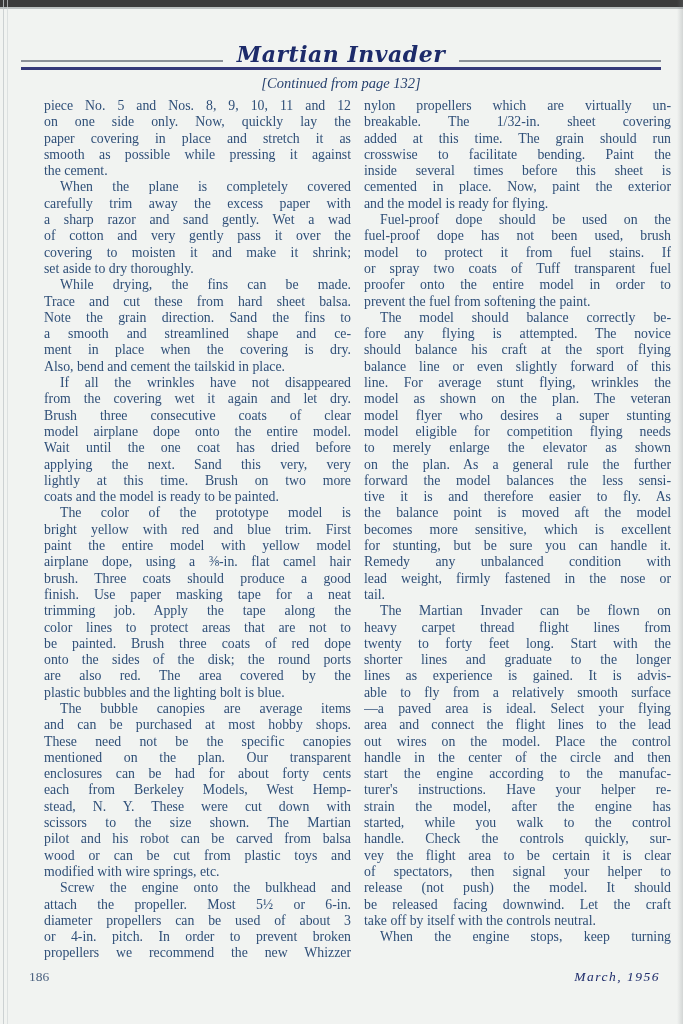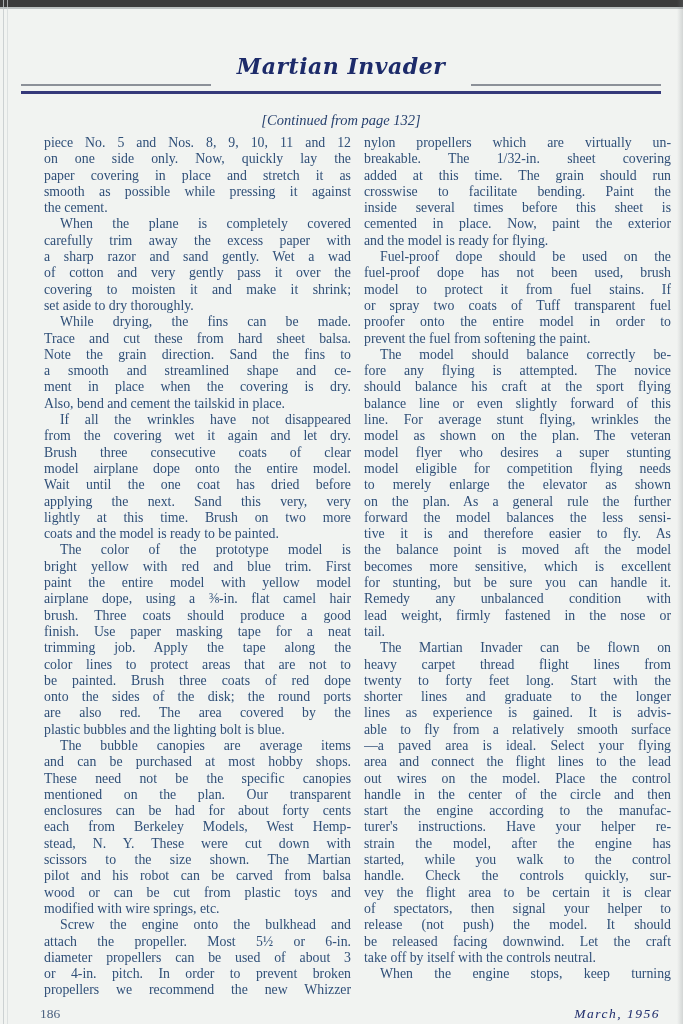--- a/index.html
+++ b/index.html
@@ -24,53 +24,53 @@
   .scan-top{position:absolute;top:0;left:0;width:683px;height:7px;background:var(--scan-band);}
   .scan-top-line{position:absolute;top:7px;left:0;width:683px;height:2px;background:#9aa0a2;opacity:.6;}
   .scan-left-a{position:absolute;top:0;left:3px;width:1px;height:100%;background:#c3c8ca;opacity:.8;}
   .scan-left-b{position:absolute;top:0;left:7px;width:1px;height:100%;background:#d3d7d8;opacity:.7;}
   .scan-right{position:absolute;top:0;right:0;width:6px;height:100%;background:linear-gradient(to right, rgba(0,0,0,0), rgba(120,125,128,.25));}
 
   header{padding:42px 22px 0 21px;}
   .title-row{display:flex;align-items:flex-end;}
   .rule-side{flex:1;height:2px;background:var(--rule-gray);margin-bottom:4px;}
   h1.title{
-    margin:12px;padding:0 14px;
+    margin:0;padding:0 14px;
     font-family:"DejaVu Serif", serif;
     font-style:italic;font-weight:bold;
     font-size:22px;line-height:24px;
     letter-spacing:.5px;
     color:var(--ink-title);
     white-space:nowrap;
   }
   .rule-navy{height:3px;background:var(--rule-navy);margin-top:1px;}
   .continued{
     text-align:center;
     font-style:italic;
     font-size:14.5px;line-height:16px;
     color:#27416e;
-    margin-top:18px;
+    margin-top:5px;
   }
 
   .columns{display:flex;gap:13px;padding:7px 12px 0 44px;}
   .col{width:311px;}
   .para{margin:0;}
   .tline{
     font-size:13.8px;
     line-height:16.3px;height:16.3px;
     color:var(--ink);
     text-align:justify;
     -moz-text-align-last:justify;
     text-align-last:justify;
     overflow:hidden;
   }
   .tline.ind{padding-left:16px;}
   .tline.endl{-moz-text-align-last:left;text-align-last:left;}
 
-  footer{display:flex;justify-content:space-between;align-items:flex-start;padding:7px 23px 0 40px;}
+  footer{display:flex;justify-content:space-between;align-items:flex-start;padding:7px 23px 0 29px;}
   .pagenum{font-size:13.5px;color:var(--footer-num);}
   .issue{
     font-weight:normal;font-style:italic;
     font-size:13.5px;
     letter-spacing:1.5px;
     color:var(--ink-title);
   }
 </style>
 </head>
 <body>

